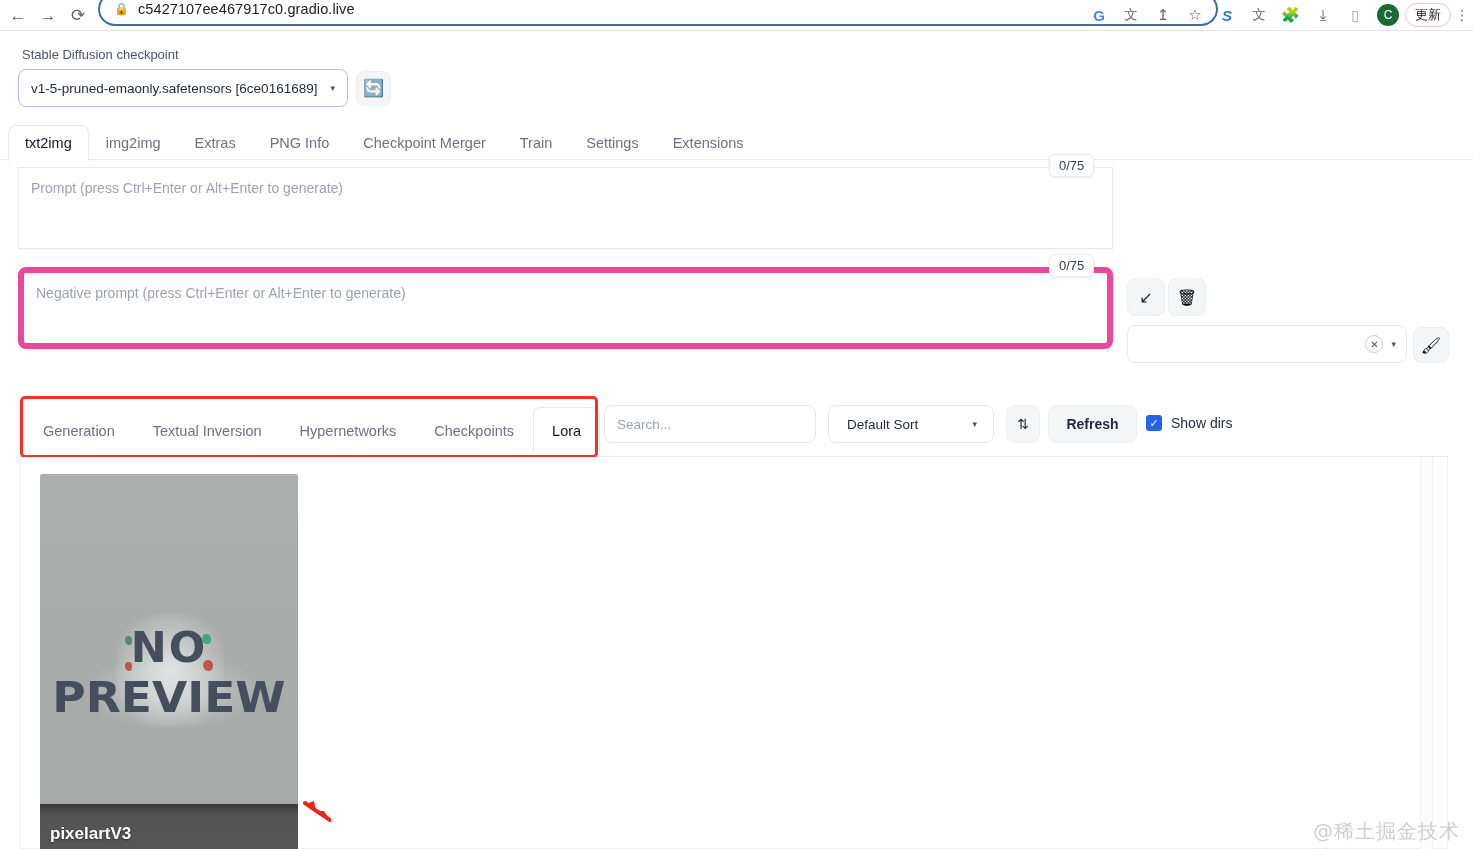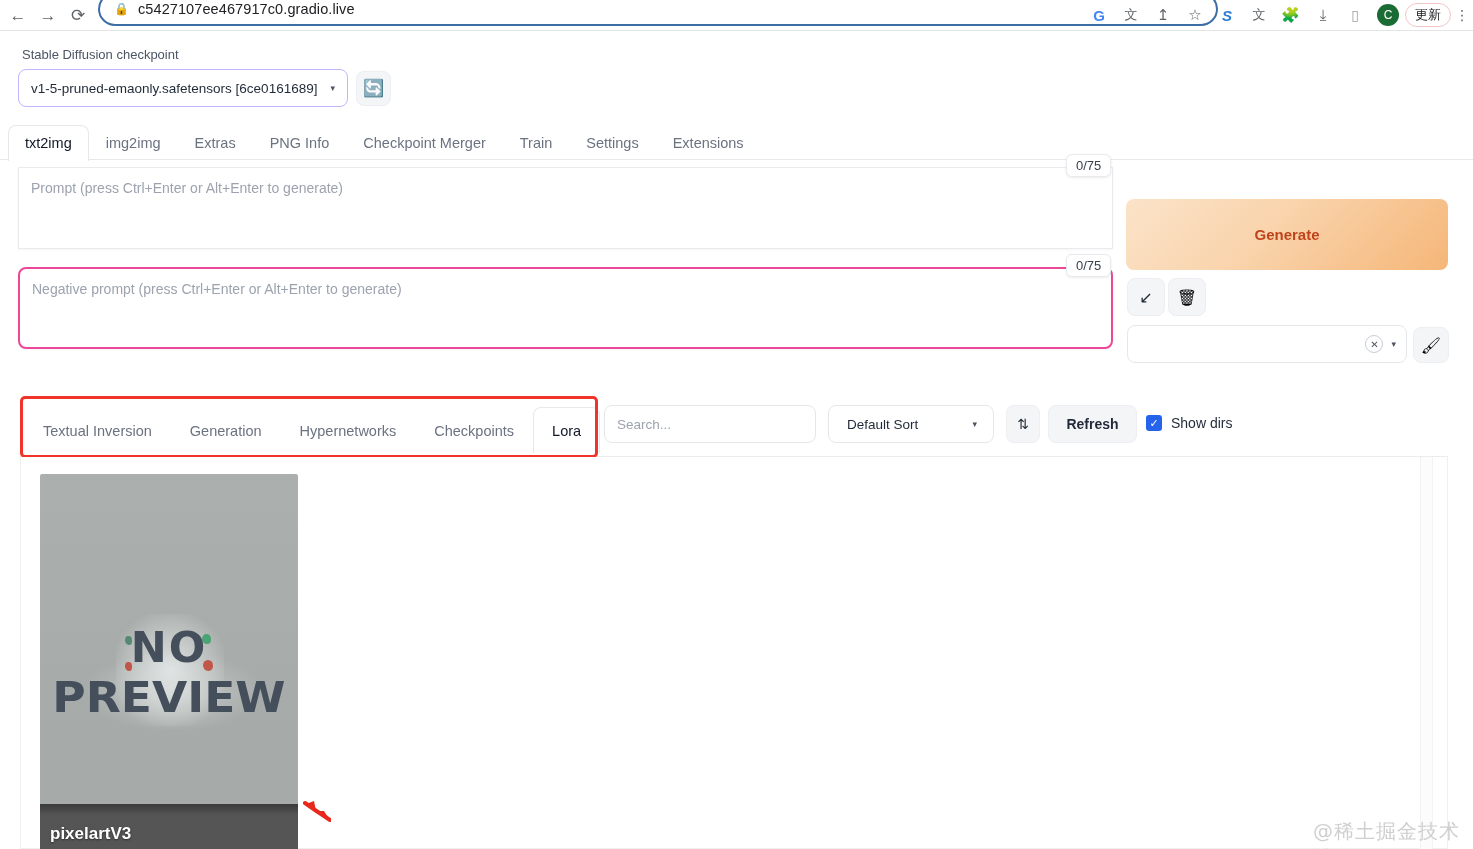--- a/index.html
+++ b/index.html
@@ -109,33 +109,32 @@
     position: absolute; left: 18px; top: 136px; width: 1095px; height: 82px;
     border: 1px solid #e8eaed; border-radius: 0; background: #fff;
     box-shadow: 0 1px 2px rgba(0,0,0,0.04);
   }
   #prompt-placeholder {
     position: absolute; left: 12px; top: 12px;
     font-size: 14px; color: #9ca3af;
   }
   #neg-box {
     position: absolute; left: 18px; top: 236px; width: 1095px; height: 82px;
-    border: 2px solid #ec4899; border-radius: 8px; background: #fff;
+    border: 6px solid #ec4899; border-radius: 8px; background: #fff;
     box-shadow: 0 1px 2px rgba(0,0,0,0.04);
   }
   #neg-placeholder {
     position: absolute; left: 12px; top: 12px;
     font-size: 14px; color: #9ca3af;
   }
   .token-counter {
     position: absolute;
     background: #fff; border: 1px solid #e8eaed; border-radius: 6px;
     padding: 3px 9px; font-size: 13px; color: #374151;
     box-shadow: 0 1px 3px rgba(0,0,0,0.08);
-    margin-left: 17px;
   }
   #token-prompt { left: 1049px; top: 123px; }
   #token-neg { left: 1049px; top: 223px; }
 
   
   #generate-btn {
     position: absolute; left: 1126px; top: 168px; width: 322px; height: 71px;
     border-radius: 8px;
     background: linear-gradient(135deg, #fbe3c9 0%, #f9d3ab 45%, #f5b678 100%);
     display: flex; align-items: center; justify-content: center;
@@ -348,38 +347,37 @@
   <div id="prompt-box">
     <div id="prompt-placeholder">Prompt (press Ctrl+Enter or Alt+Enter to generate)</div>
   </div>
   <div class="token-counter" id="token-prompt">0/75</div>
 
   <div id="neg-box">
     <div id="neg-placeholder">Negative prompt (press Ctrl+Enter or Alt+Enter to generate)</div>
   </div>
   <div class="token-counter" id="token-neg">0/75</div>
 
-  <div id="generate-btn">Generate</div>
   <div class="sq-btn" id="arrow-down-left-btn">
     <span>↙</span>
   </div>
   <div class="sq-btn" id="trash-btn">
     <span>🗑</span>
   </div>
   <div id="style-select">
     <span id="style-clear">✕</span>
     <span id="style-arrow">▾</span>
   </div>
   <div id="paintbrush-btn">
     <span>🖌</span>
   </div>
 
   <div id="extra-tabs">
+    <div class="en-tab">Generation</div>
     <div class="en-tab">Textual Inversion</div>
-    <div class="en-tab">Generation</div>
     <div class="en-tab">Hypernetworks</div>
     <div class="en-tab">Checkpoints</div>
     <div class="en-tab active">Lora</div>
   </div>
   <div id="en-underline"></div>
   <div id="extra-highlight"></div>
 
   <div id="search-input">
     <span>Search...</span>
   </div>

